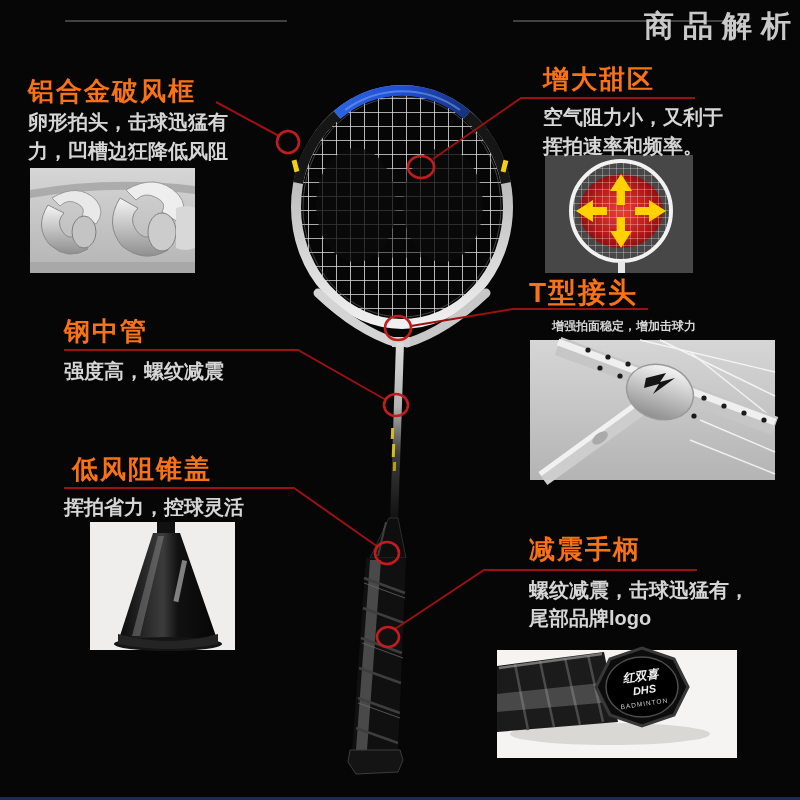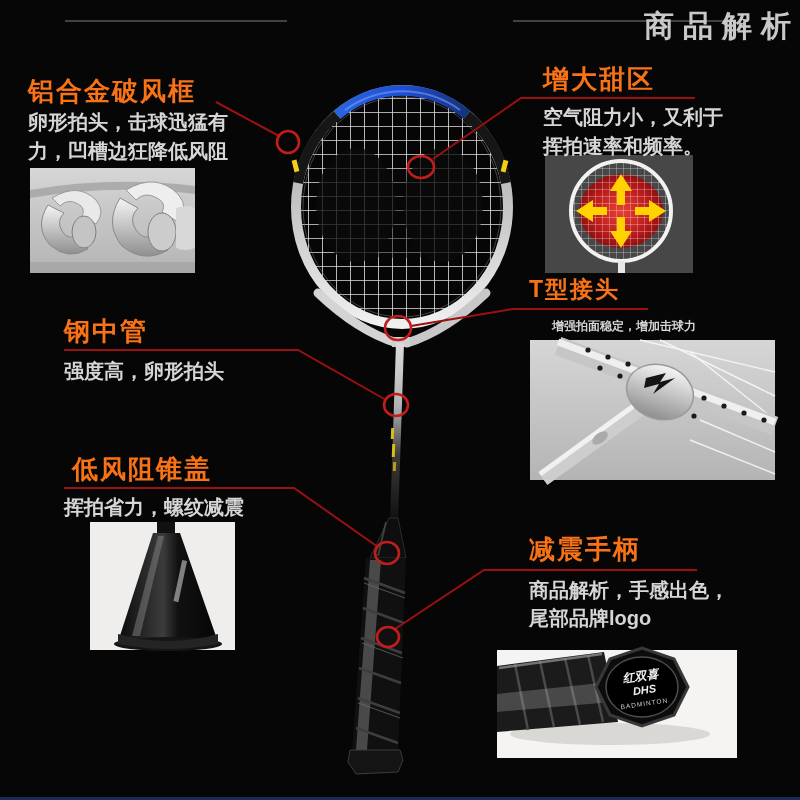--- a/index.html
+++ b/index.html
@@ -253,29 +253,29 @@
     <div>卵形拍头，击球迅猛有</div>
     <div>力，凹槽边狂降低风阻</div>
   </div>
 
   <div class="txt red-heading" style="left:543px;top:62px;text-align:center;">增大甜区</div>
   <div class="txt desc" style="left:543px;top:103px;">
     <div>空气阻力小，又利于</div>
     <div>挥拍速率和频率。</div>
   </div>
 
-  <div class="txt red-heading" style="left:529px;top:274px;font-size:23px;">T型接头</div>
+  <div class="txt red-heading" style="left:529px;top:274px;font-size:28px;">T型接头</div>
   <div class="txt desc" style="left:552px;top:312px;font-size:12px;">增强拍面稳定，增加击球力</div>
 
   <div class="txt red-heading" style="left:64px;top:314px;">钢中管</div>
-  <div class="txt desc" style="left:64px;top:357px;">强度高，卵形拍头</div>
+  <div class="txt desc" style="left:64px;top:357px;">强度高，螺纹减震</div>
 
   <div class="txt red-heading" style="left:72px;top:452px;">低风阻锥盖</div>
-  <div class="txt desc" style="left:64px;top:493px;">挥拍省力，螺纹减震</div>
+  <div class="txt desc" style="left:64px;top:493px;">挥拍省力，控球灵活</div>
 
   <div class="txt red-heading" style="left:529px;top:532px;">减震手柄</div>
   <div class="txt desc" style="left:529px;top:576px;line-height:28px;">
-    <div>商品解析，手感出色，</div>
+    <div>螺纹减震，击球迅猛有，</div>
     <div>尾部品牌logo</div>
   </div>
 
   <div class="bottom-line"></div>
 </div>
 
 </body></html>

